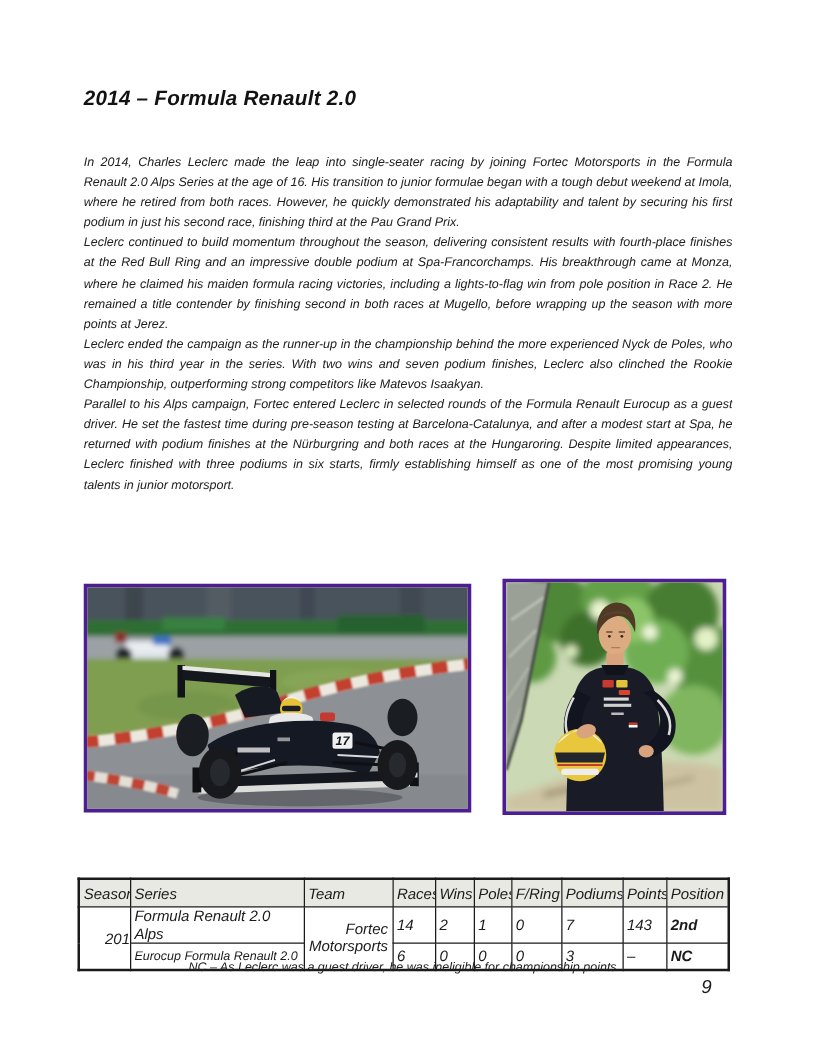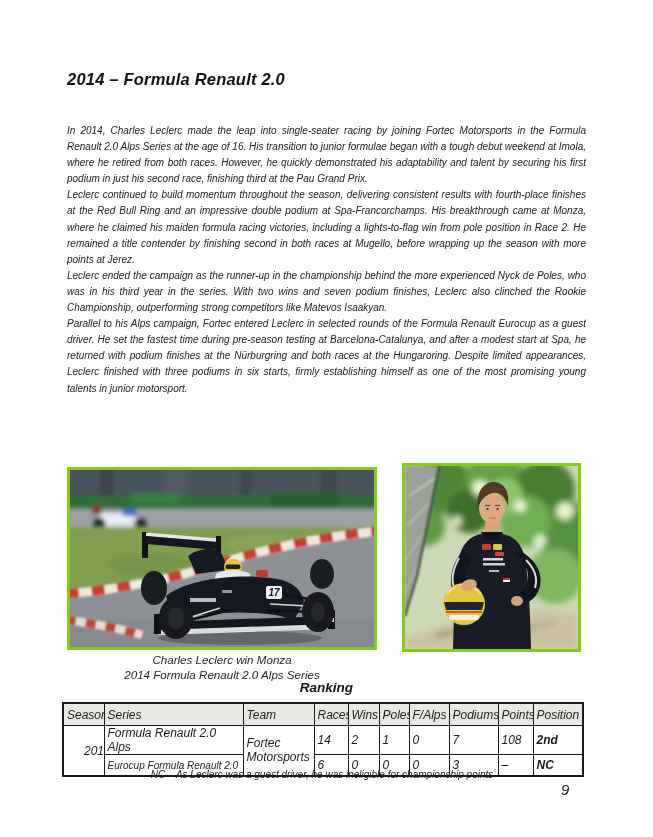--- a/index.html
+++ b/index.html
@@ -11,21 +11,21 @@
     position:absolute; left:67px; top:70px; margin:0;
     font-size:16.5px; font-weight:700; letter-spacing:.2px; color:#121212;
   }
   .body-text {
     position:absolute; left:67px; top:109px; width:519px; height:356px;
     overflow:hidden; font-size:10px; line-height:16.1px; text-align:justify;
     color:#202020;
     margin-top:14px;
   }
   .body-text p { margin:0; }
-  .figure { position:absolute; border:3px solid #84cc16; background:#fef9c3; }
+  .figure { position:absolute; border:3px solid #4c1d95; background:#fef9c3; }
   .fig-left  { left:67px;  top:467px; width:304px; height:177px; }
   .fig-right { left:402px; top:463px; width:173px; height:183px; }
   .figure svg { display:block; width:100%; height:100%; }
   .captions {
     position:absolute; left:67px; top:652px; width:310px;
     text-align:center; font-size:11.6px; line-height:15px; color:#1f1f1f;
   }
   .ranking-heading {
     position:absolute; left:67px; top:680px; width:519px; margin:0;
     text-align:center; font-size:13.5px; font-weight:700; color:#141414;
@@ -37,21 +37,21 @@
   }
   .rank-table th, .rank-table td {
     border:1px solid #1a1a1a; padding:0 3px; height:20px; overflow:hidden;
   }
   .rank-table th {
     background:#e9e9e4; font-weight:400; text-align:left; height:21px;
     white-space:nowrap;
   }
   .rank-table td.c { text-align:left; }
   .rank-table td.season { padding-left:20px; }
-  .rank-table td.team { text-align:left; line-height:1.15; }
+  .rank-table td.team { text-align:right; line-height:1.15; }
   .rank-table td.series-small { font-size:10px; white-space:nowrap; }
   .rank-table td.pos { font-weight:700; }
   .footnote {
     position:absolute; left:62px; top:769px; width:520px;
     text-align:center; font-size:10px; color:#202020;
   }
   .page-number {
     position:absolute; left:561px; top:781px; font-size:15px; color:#1a1a1a;
   }
 </style>
@@ -219,26 +219,21 @@
         <circle cx="59" cy="138" r="21" fill="#e9c73c"></circle>
         <path d="M41,129 A21,21 0 0 1 77,129 L66,120 Q59,115 52,120 Z" fill="#f1f1f1"></path>
         <path d="M39,136 L79,136 L77,144 L41,144 Z" fill="#23262c"></path>
         <line x1="41" y1="146" x2="77" y2="146" stroke="#c23b2e" stroke-width="1.5"></line>
         <rect x="44" y="149" width="30" height="5" rx="2" fill="#eeeeee"></rect>
         <ellipse cx="64" cy="119" rx="8" ry="5.5" fill="#d8a37d" transform="rotate(-18 64 119)"></ellipse>
       </g>
     </svg>
   </div>
 
-  <div class="captions">
-    <div>Charles Leclerc win Monza</div>
-    <div>2014 Formula Renault 2.0 Alps Series</div>
-  </div>
-
-  <h2 class="ranking-heading">Ranking</h2>
+
 
   <table class="rank-table">
     <colgroup>
       <col style="width:41px">
         <col style="width:139px">
         <col style="width:71px">
       <col style="width:34px">
         <col style="width:31px">
         <col style="width:30px">
       <col style="width:40px">
@@ -247,37 +242,37 @@
       <col style="width:50px">
     </colgroup>
     <thead>
       <tr>
         <th>Season</th>
         <th>Series</th>
         <th>Team</th>
         <th>Races</th>
         <th>Wins</th>
         <th>Poles</th>
-        <th>F/Alps</th>
+        <th>F/Ring</th>
         <th>Podiums</th>
         <th>Points</th>
         <th>Position</th>
       </tr>
     </thead>
     <tbody>
       <tr>
         <td class="season" rowspan="2">2014</td>
         <td>Formula Renault 2.0 Alps</td>
         <td class="team" rowspan="2">Fortec Motorsports</td>
         <td class="c">14</td>
         <td class="c">2</td>
         <td class="c">1</td>
         <td class="c">0</td>
         <td class="c">7</td>
-        <td class="c">108</td>
+        <td class="c">143</td>
         <td class="pos">2nd</td>
       </tr>
       <tr>
         <td class="series-small">Eurocup Formula Renault 2.0</td>
         <td class="c">6</td>
         <td class="c">0</td>
         <td class="c">0</td>
         <td class="c">0</td>
         <td class="c">3</td>
         <td class="c">–</td>

